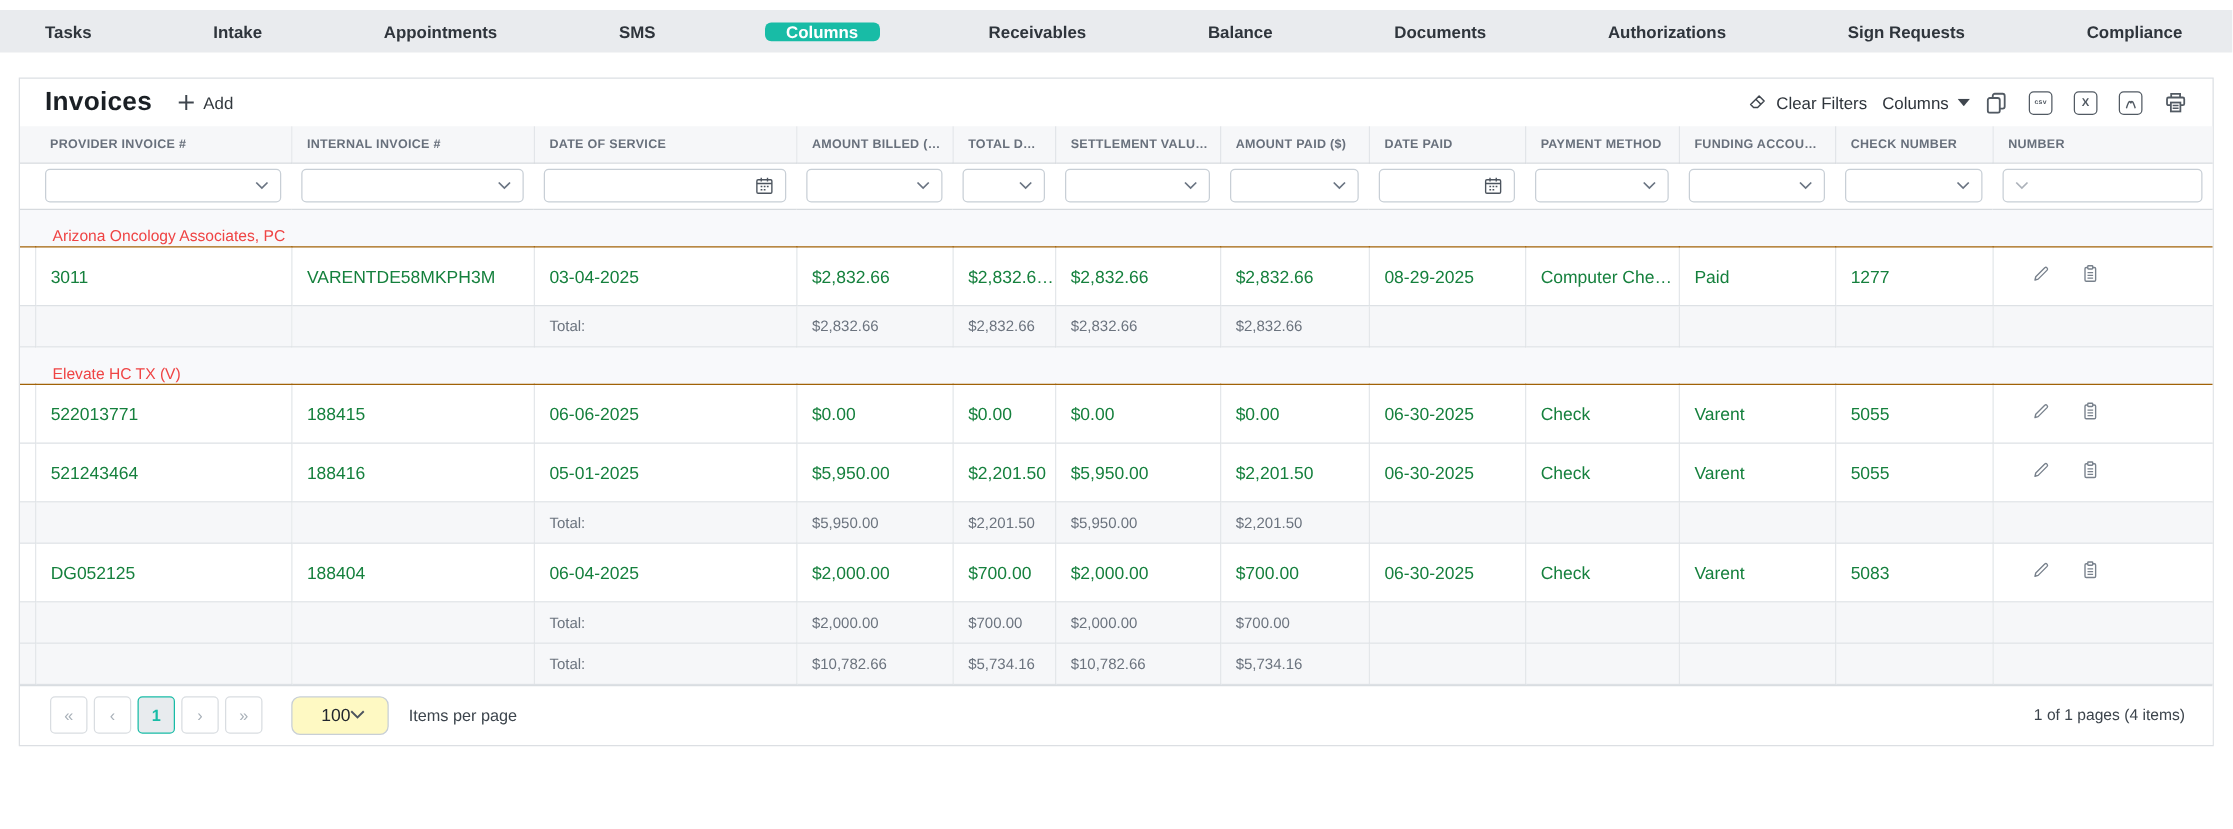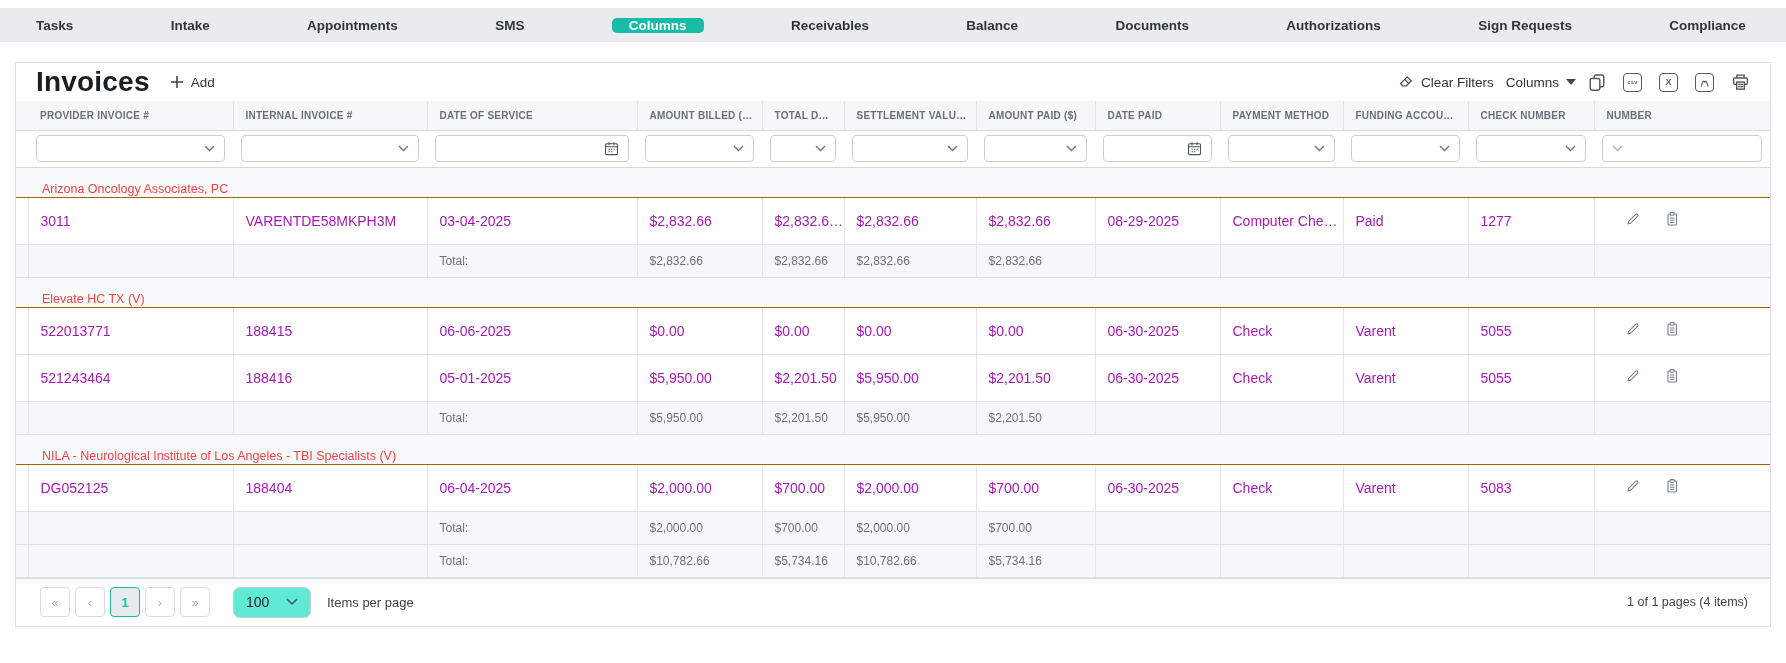--- a/index.html
+++ b/index.html
@@ -11,21 +11,21 @@
   .topnav { margin-top:8px; height:34px; background:#e9ebee; display:flex;
     align-items:center; justify-content:space-between; padding:0 30px 0 26px; }
   .tab { display:flex; align-items:center; font-size:13.5px; font-weight:700;
     color:#2f353c; cursor:pointer; padding:0 10px; white-space:nowrap; }
   .tab.active { background:var(--accent); color:#fff; border-radius:5px; padding:0 17px; }
 
   
   .panel { margin:20px 15px 0; border:1px solid #dcdfe3; background:#fff; }
 
   .toolbar { height:38px; display:flex; align-items:center; padding:0 20px; }
-  .toolbar h1 { font-size:28px; font-weight:700; color:#1a1f24; letter-spacing:.2px; }
+  .toolbar h1 { font-size:21px; font-weight:700; color:#1a1f24; letter-spacing:.2px; }
   .btn { background:none; border:none; cursor:pointer; display:inline-flex;
     align-items:center; gap:7px; font-family:inherit; color:#31373d; }
   .add-btn { margin-left:20px; font-size:13.5px; }
   .toolbar-right { margin-left:auto; display:flex; align-items:center; gap:12px; }
   .tool-link { font-size:13.5px; color:#2e343b; }
   .icon-btns { display:flex; align-items:center; gap:17px; }
   .fileicon { width:19px; height:19px; border:1.3px solid #525a63; border-radius:4px;
     display:inline-flex; align-items:center; justify-content:center;
     color:#525a63; font-weight:700; }
   .fileicon.csv span { font-size:5.5px; letter-spacing:.2px; }
@@ -43,21 +43,21 @@
   tr.filter-row td { height:37px; background:#fff; border-bottom:1px solid #d6dade; padding:0; }
   .fbox { height:27px; margin:0 8px; border:1px solid #c8cfd6; border-radius:4px;
     background:#fff; display:flex; align-items:center; padding:0 9px; cursor:pointer; }
   .fbox.right { justify-content:flex-end; }
   .fbox.left  { justify-content:flex-start; }
   .fbox.left svg { opacity:.55; }
 
   tr.grow td { height:30px; background:#f8f9fb; color:#ef4444; font-size:12.5px;
     padding:13px 0 0 26px; border-bottom:1px solid #a16207; border-top:1px solid #dde1e5; }
 
-  tr.drow td { height:47px; background:#fff; color:#a21caf; font-size:14px;
+  tr.drow td { height:47px; background:#fff; color:#15803d; font-size:14px;
     padding:0 12px; border-right:1px solid #e4e7ea; border-bottom:1px solid #dde1e5; }
   tr.drow td:last-child { border-right:none; }
 
   tr.trow td { height:33px; background:#f6f7f9; color:#6b737e; font-size:12px;
     padding:0 12px; border-right:1px solid #e4e7ea; border-bottom:1px solid #dde1e5;margin-left:36px; }
   tr.trow td:last-child { border-right:none; }
 
   td.indent { padding:0 !important; border-right:1px solid #e4e7ea !important; }
   tr.filter-row td.indent { border-right:none !important; }
 
@@ -67,22 +67,22 @@
   
   .pager { height:48px; border-top:1px solid #d9dde1; display:flex; align-items:center;
     padding:0 22px 0 24px; background:#fff; }
   .pgbtn { width:30px; height:30px; border:1px solid #d9dde1; border-radius:4px;
     background:#fff; color:#a9b1b9; font-size:13px; display:inline-flex;
     align-items:center; justify-content:center; margin-right:5px; cursor:pointer;
     font-family:inherit; }
   .pgbtn.current { border:1px solid var(--accent); color:var(--accent);
     background:#e8ebee; font-weight:700; font-size:13px; }
   .sizebox { width:78px; height:31px; border:1px solid #c8cfd6; border-radius:7px;
-    background:#5eead4; display:inline-flex; align-items:center; justify-content:space-between;
-    padding:0 12px; margin:0 16px 0 18px; font-size:14px; color:#22272e; cursor:pointer; }
+    background:#fef9c3; display:inline-flex; align-items:center; justify-content:space-between;
+    padding:0 23px; margin:0 16px 0 18px; font-size:14px; color:#22272e; cursor:pointer; }
   .ipp { font-size:13px; color:#3c444c; }
   .pgsummary { margin-left:auto; font-size:12.5px; color:#3c444c; }
 
   svg { display:block; }
 </style>
 </head>
 <body>
 
 <nav class="topnav">
   <div class="tab">Tasks</div>
@@ -428,23 +428,20 @@
         <td>$2,201.50</td>
         <td>$5,950.00</td>
         <td>$2,201.50</td>
         <td></td>
           <td></td>
           <td></td>
           <td></td>
           <td></td>
       </tr>
 
-      <tr class="grow">
-        <td colspan="13">NILA - Neurological Institute of Los Angeles - TBI Specialists (V)</td>
-      </tr>
       <tr class="drow">
         <td class="indent"></td>
         <td>DG052125</td>
         <td>188404</td>
         <td>06-04-2025</td>
         <td>$2,000.00</td>
         <td>$700.00</td>
         <td>$2,000.00</td>
         <td>$700.00</td>
         <td>06-30-2025</td>

